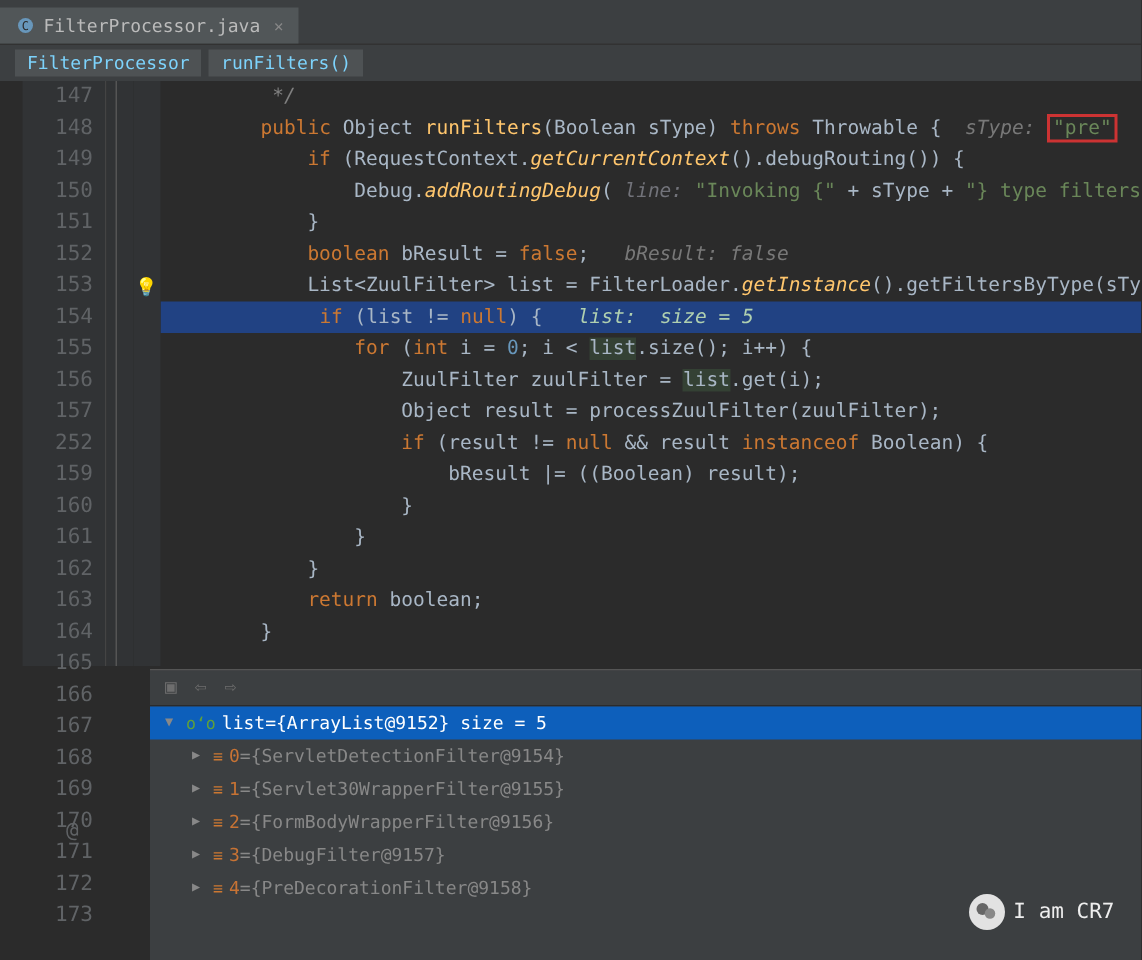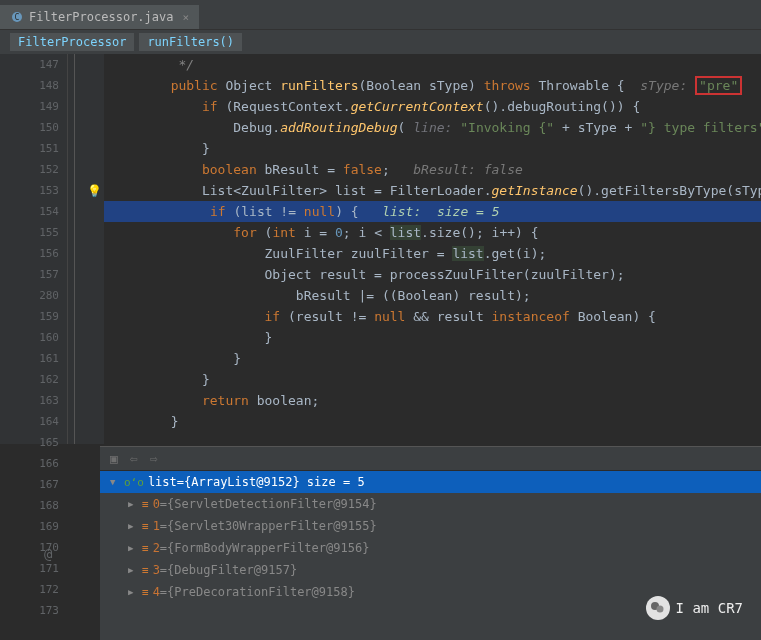--- a/index.html
+++ b/index.html
@@ -54,28 +54,29 @@
   padding: 2px 8px;
   color: #7dd3fc;
   font-size: 12px;
 }
 .editor-area {
   display: flex;
   background: #2b2b2b;
   height: 390px;
 }
 .gutter {
-  width: 68px;
+  width: 56px;
   background: #313335;
   text-align: right;
   padding-right: 8px;
   color: #606366;
-  font-size: 11px;
+  font-size: 14px;
   user-select: none;
   border-right: 1px solid #444;
+  margin-left: 15px;
 }
 .gutter-line {
   height: 21px;
   line-height: 21px;
   position: relative;
 }
 .fold-area {
   width: 18px;
   background: #313335;
   position: relative;
@@ -239,21 +240,21 @@
     <div class="gutter-line">148</div>
     <div class="gutter-line">149</div>
     <div class="gutter-line">150</div>
     <div class="gutter-line">151</div>
     <div class="gutter-line">152</div>
     <div class="gutter-line">153</div>
     <div class="gutter-line">154</div>
     <div class="gutter-line">155</div>
     <div class="gutter-line">156</div>
     <div class="gutter-line">157</div>
-    <div class="gutter-line">280</div>
+    <div class="gutter-line">252</div>
     <div class="gutter-line">159</div>
     <div class="gutter-line">160</div>
     <div class="gutter-line">161</div>
     <div class="gutter-line">162</div>
     <div class="gutter-line">163</div>
     <div class="gutter-line">164</div>
     <div class="gutter-line">165</div>
     <div class="gutter-line">166</div>
     <div class="gutter-line">167</div>
     <div class="gutter-line">168</div>
@@ -294,22 +295,22 @@
     <div class="code-line">        <span class="kw">public</span> <span>Object</span> <span class="method">runFilters</span><span>(Boolean sType)</span> <span class="kw">throws</span> <span>Throwable {</span>  <span class="hint">sType:</span> <span class="red-box"><span class="str">"pre"</span></span></div>
     <div class="code-line">            <span class="kw">if</span> <span>(RequestContext.</span><span class="methodi">getCurrentContext</span><span>().debugRouting()) {</span></div>
     <div class="code-line">                <span>Debug.</span><span class="methodi">addRoutingDebug</span><span>(</span> <span class="param">line:</span> <span class="str">"Invoking {"</span><span> + sType + </span><span class="str">"} type filters"</span><span>);</span></div>
     <div class="code-line">            <span>}</span></div>
     <div class="code-line">            <span class="kw">boolean</span><span> bResult = </span><span class="kw">false</span><span>;</span>   <span class="hint">bResult: false</span></div>
     <div class="code-line">            <span>List&lt;ZuulFilter&gt; list = FilterLoader.</span><span class="methodi">getInstance</span><span>().getFiltersByType(sType);</span></div>
     <div class="code-line highlight-line">            <span class="kw">if</span><span> (list != </span><span class="kw">null</span><span>) {</span>   <span class="hint" style="color:#b0d0b0">list:  size = 5</span></div>
     <div class="code-line">                <span class="kw">for</span><span> (</span><span class="kw">int</span><span> i = </span><span class="num">0</span><span>; i &lt; </span><span class="ident-hl">list</span><span>.size(); i++) {</span></div>
     <div class="code-line">                    <span>ZuulFilter zuulFilter = </span><span class="ident-hl">list</span><span>.get(i);</span></div>
     <div class="code-line">                    <span>Object result = processZuulFilter(zuulFilter);</span></div>
+    <div class="code-line">                    <span class="kw">if</span><span> (result != </span><span class="kw">null</span><span> &amp;&amp; result </span><span class="kw">instanceof</span><span> Boolean) {</span></div>
     <div class="code-line">                        <span>bResult |= ((Boolean) result);</span></div>
-    <div class="code-line">                    <span class="kw">if</span><span> (result != </span><span class="kw">null</span><span> &amp;&amp; result </span><span class="kw">instanceof</span><span> Boolean) {</span></div>
     <div class="code-line">                    <span>}</span></div>
     <div class="code-line">                <span>}</span></div>
     <div class="code-line">            <span>}</span></div>
     <div class="code-line">            <span class="kw">return</span><span> boolean;</span></div>
     <div class="code-line">        <span>}</span></div>
   </div>
 </div>
 
 <div class="debug-panel">
   <div class="debug-toolbar">

